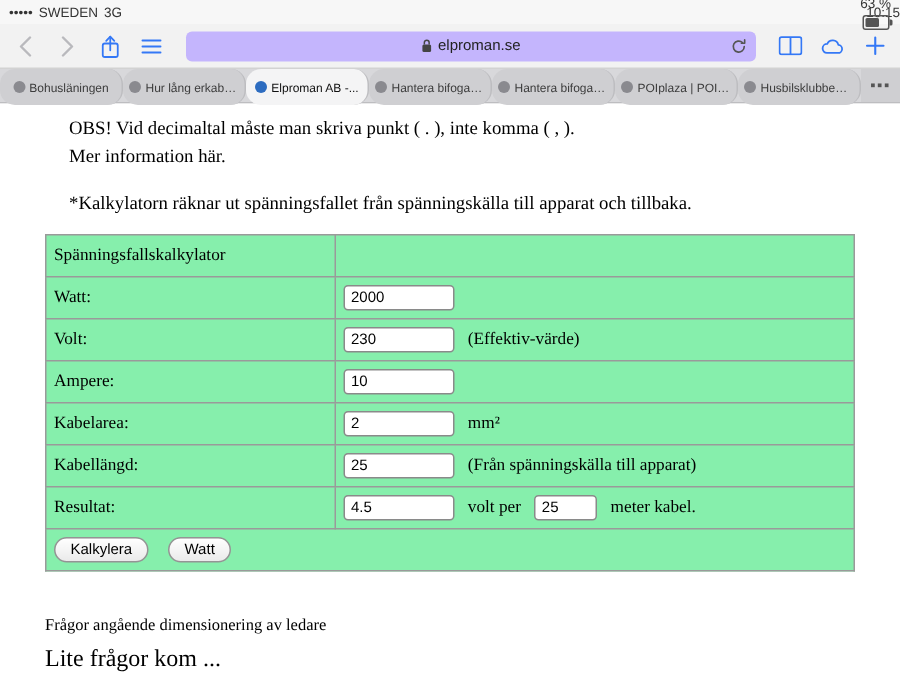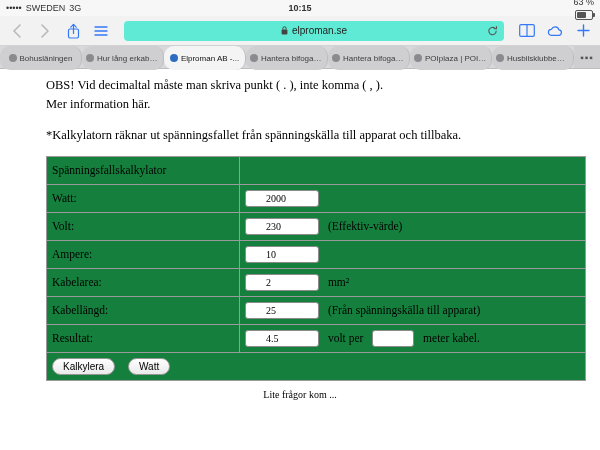--- a/index.html
+++ b/index.html
@@ -33,24 +33,24 @@
     gap: 4px;
   }
   .dots {
     letter-spacing: 0px;
     font-size: 9px;
     color: #333;
   }
   .sb-center {
     position: absolute;
     left: 0; right: 0;
-    text-align: center;
+    text-align: right;
     font-size: 9px;
     color: #333;
-    font-weight: bold;
+    font-weight: normal;
   }
   .sb-right {
     margin-left: auto;
     display: flex;
     align-items: center;
     gap: 3px;
     font-size: 9px;
     z-index: 2;
     flex-direction: column;
   }
@@ -97,21 +97,21 @@
     display: flex;
     align-items: center;
     justify-content: center;
     color: #3478f6;
   }
   .tb-icon svg { display: block; }
   .tb-icon.disabled { color: #b9b9bd; }
   .urlbar {
     flex: 1;
     height: 20px;
-    background: #5eead4;
+    background: #c4b5fd;
     border-radius: 4px;
     display: flex;
     align-items: center;
     justify-content: center;
     position: relative;
     font-size: 10px;
     color: #222;
     margin: 0 4px;
   }
   .urlbar .lock {
@@ -197,22 +197,21 @@
   }
   .para.spaced {
     margin-top: 14px;
     margin-bottom: 12px;
   }
 
   table.calc {
     border-collapse: collapse;
     width: 100%;
     border: 1px solid #9a9a9a;
-    background: #15803d;
-    margin-left: 16px;
+    background: #86efac;
   }
   table.calc td {
     border: 1px solid #9a9a9a;
     padding: 3px 5px;
     font-size: 11.5px;
     vertical-align: middle;
     height: 21px;
   }
   td.label-cell {
     width: 182px;
@@ -220,24 +219,24 @@
     font-size: 12px;
   }
   td.field-cell {
     font-family: "Liberation Serif", serif;
     font-size: 11.5px;
   }
   input.txt {
     border: 1px solid #8a8a8a;
     border-radius: 3px;
     background: #fff;
-    font-family: Liberation Serif, serif;
+    font-family: Liberation Sans, sans-serif;
     font-size: 10px;
     color: #000;
-    padding: 2px 20px;
+    padding: 2px 4px;
     box-sizing: border-box;
     height: 17px;
     outline: none;
   }
   input.w-wide { width: 74px; }
   input.w-narrow { width: 42px; }
   .unit {
     font-family: "Liberation Serif", serif;
     font-size: 11.5px;
     margin-left: 6px;
@@ -257,24 +256,23 @@
     cursor: pointer;
   }
   .footer-text {
     margin-top: 30px;
     font-size: 11px;
     font-family: "Liberation Serif", serif;
     color: #000;
   }
   .footer-text2 {
     margin-top: 8px;
-    font-size: 10px;
+    font-size: 16px;
     font-family: "Liberation Serif", serif;
     color: #000;
-    text-align: center;
   }
 </style>
 </head>
 <body>
 
 <div class="statusbar">
   <div class="sb-left">
     <span class="dots">•••••</span>
     <span>SWEDEN</span>
     <span>3G</span>
@@ -433,14 +431,15 @@
     </tr>
     <tr class="buttons-row">
       <td colspan="2">
         <button class="btn">Kalkylera</button>
         <button class="btn">Watt</button>
       </td>
     </tr>
   </tbody>
     </table>
 
+  <div class="footer-text">Frågor angående dimensionering av ledare</div>
   <div class="footer-text2">Lite frågor kom ...</div>
 </div>
 
 </body></html>

